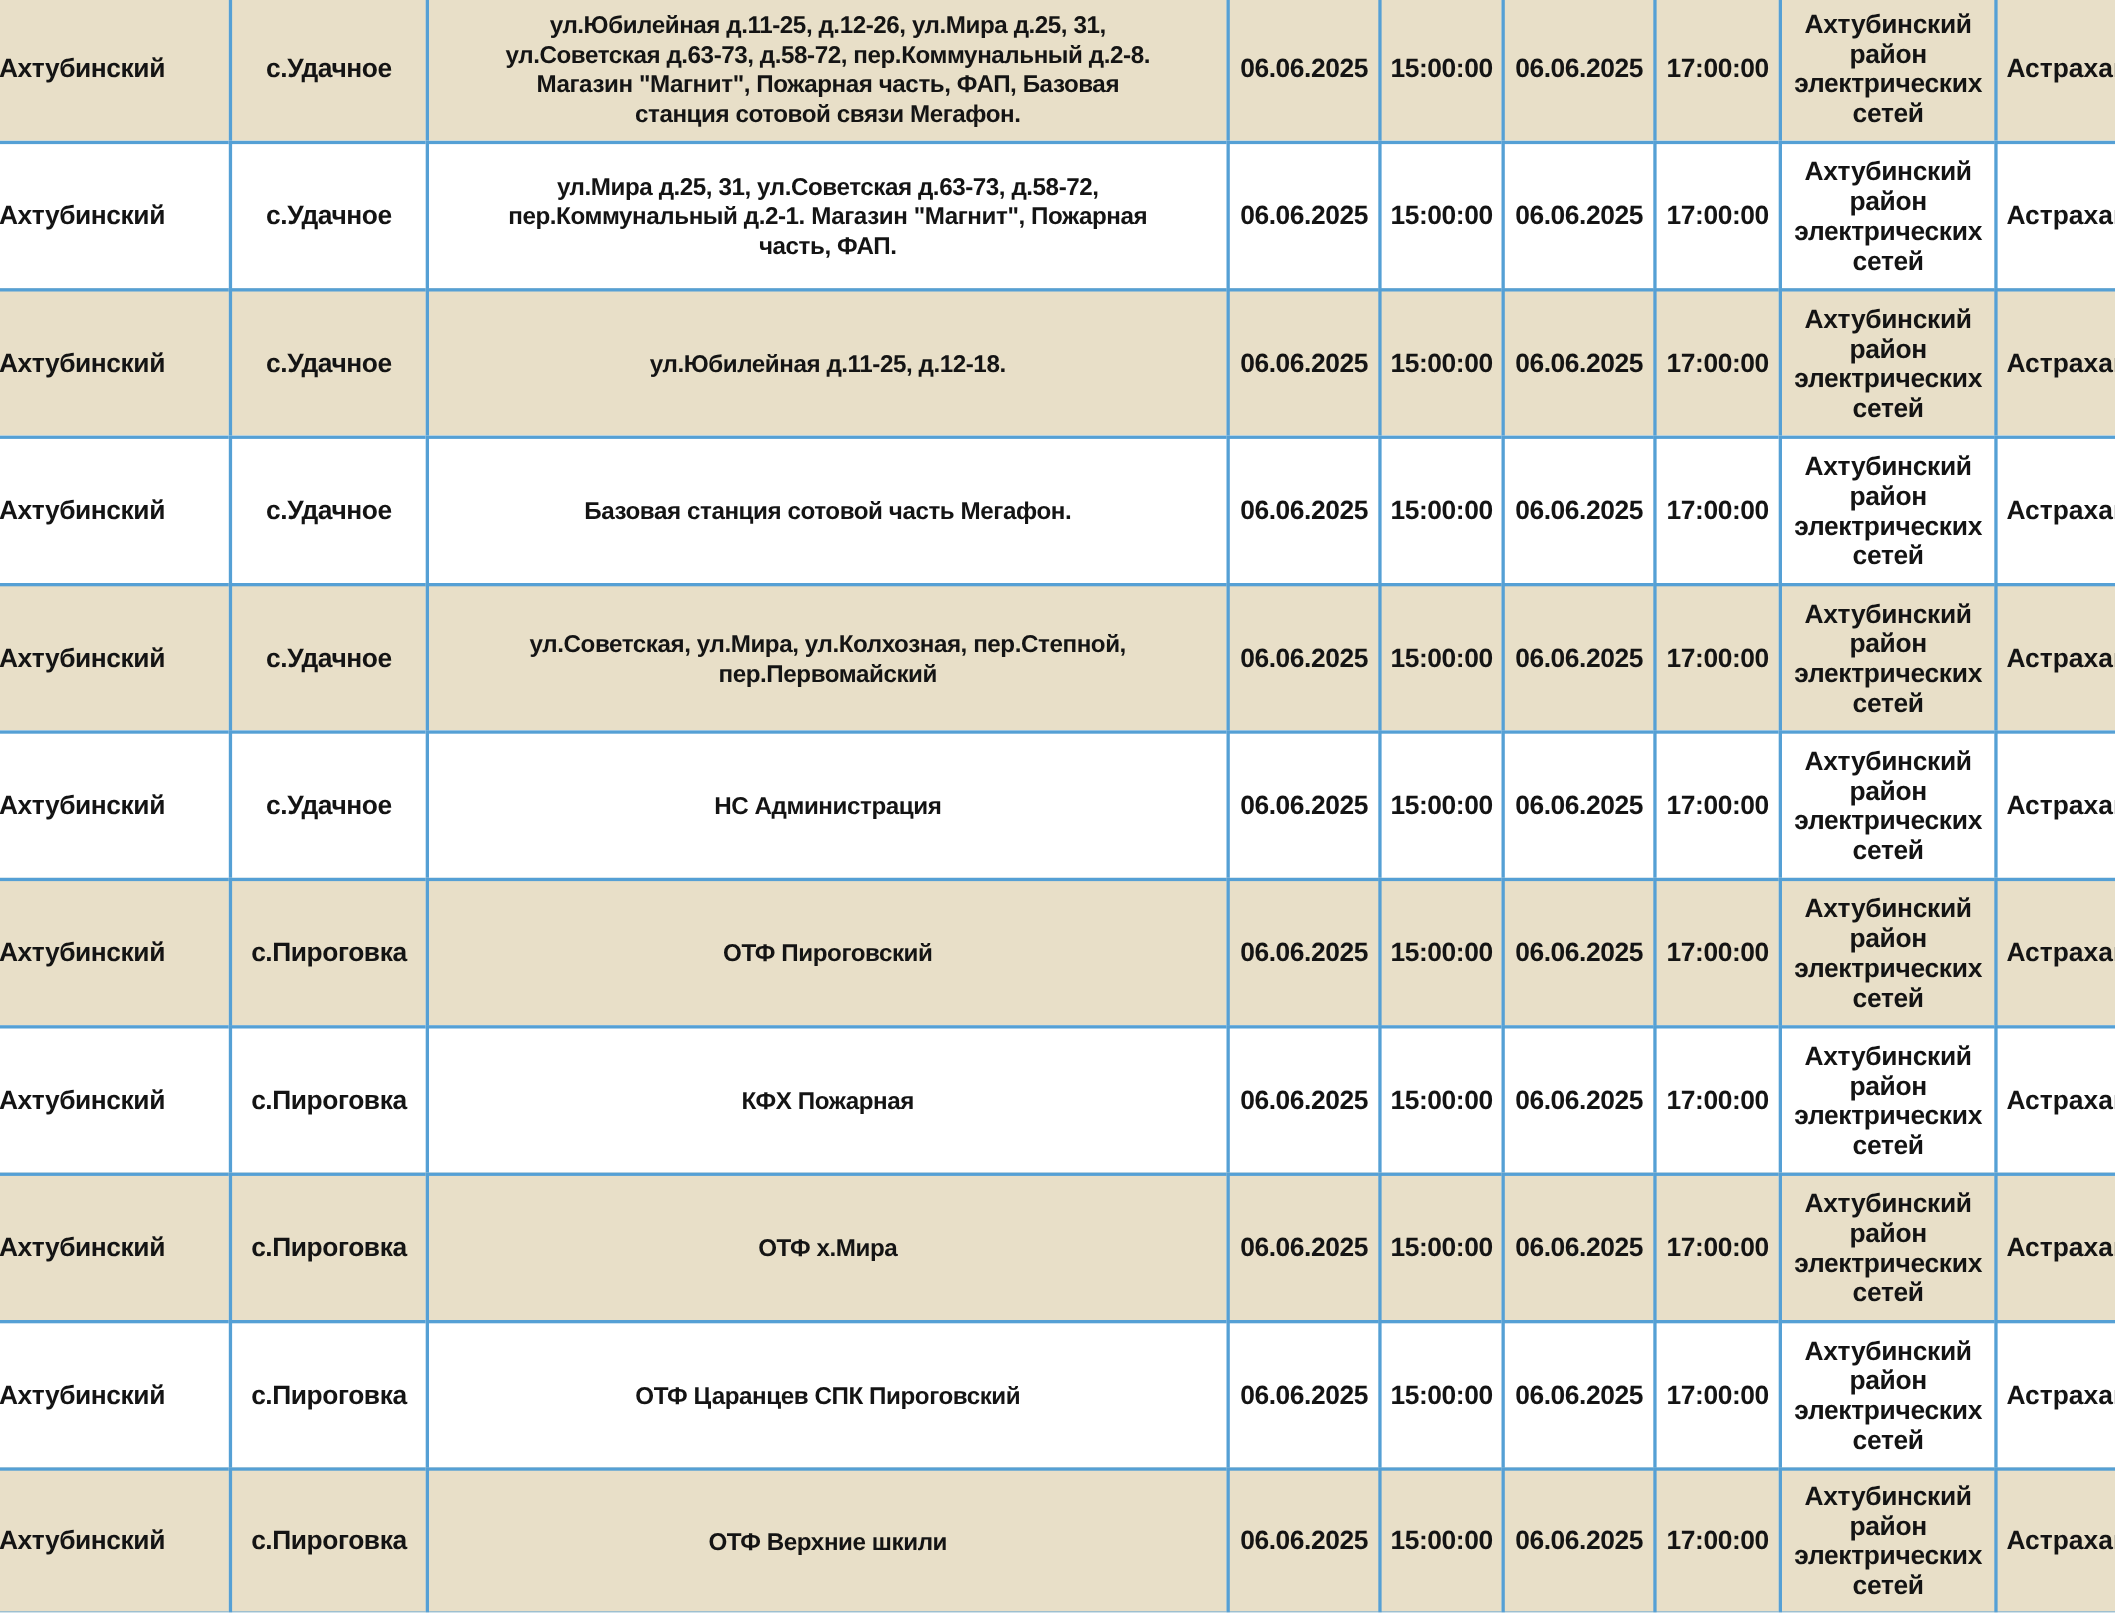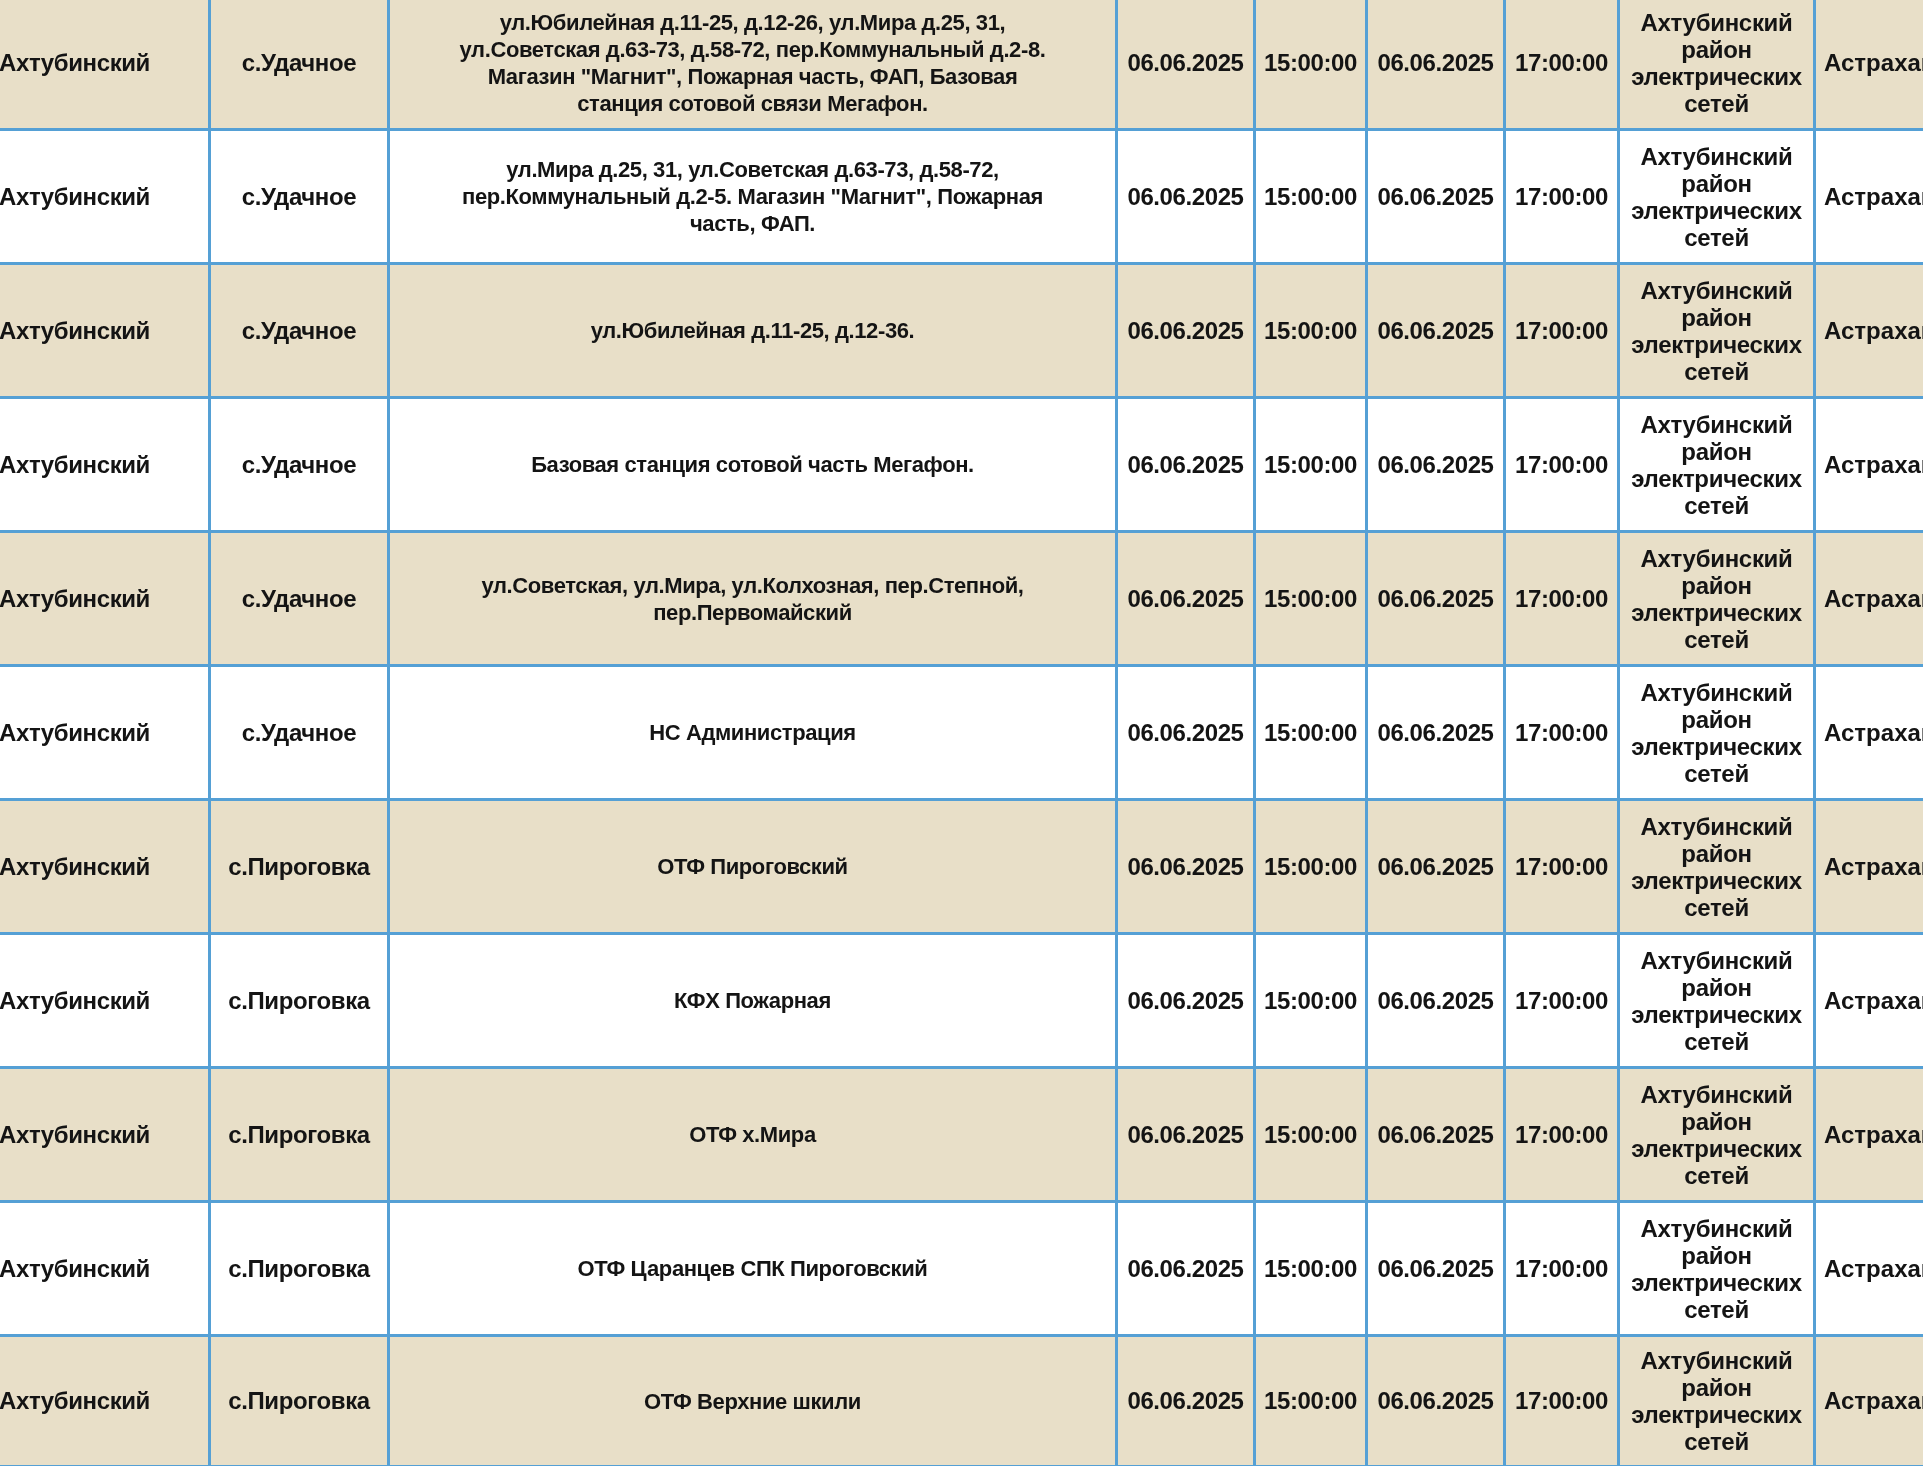--- a/index.html
+++ b/index.html
@@ -73,36 +73,36 @@
         <td class="c-res">Ахтубинский
 район
 электрических
 сетей</td>
         <td class="c-region">Астраханэнерго</td>
       </tr>
       <tr>
         <td class="c-district">Ахтубинский</td>
         <td class="c-settlement">с.Удачное</td>
         <td class="c-addresses">ул.Мира д.25, 31, ул.Советская д.63-73, д.58-72,
-пер.Коммунальный д.2-5. Магазин "Магнит", Пожарная
+пер.Коммунальный д.2-1. Магазин "Магнит", Пожарная
 часть, ФАП.</td>
         <td class="c-date">06.06.2025</td>
         <td class="c-time">15:00:00</td>
         <td class="c-date">06.06.2025</td>
         <td class="c-time">17:00:00</td>
         <td class="c-res">Ахтубинский
 район
 электрических
 сетей</td>
         <td class="c-region">Астраханэнерго</td>
       </tr>
       <tr>
         <td class="c-district">Ахтубинский</td>
         <td class="c-settlement">с.Удачное</td>
-        <td class="c-addresses">ул.Юбилейная д.11-25, д.12-36.</td>
+        <td class="c-addresses">ул.Юбилейная д.11-25, д.12-18.</td>
         <td class="c-date">06.06.2025</td>
         <td class="c-time">15:00:00</td>
         <td class="c-date">06.06.2025</td>
         <td class="c-time">17:00:00</td>
         <td class="c-res">Ахтубинский
 район
 электрических
 сетей</td>
         <td class="c-region">Астраханэнерго</td>
       </tr>

